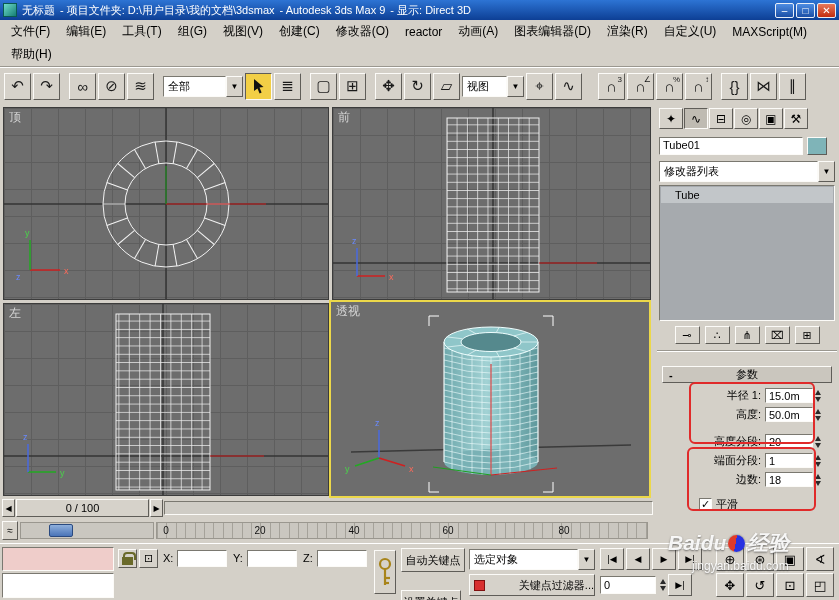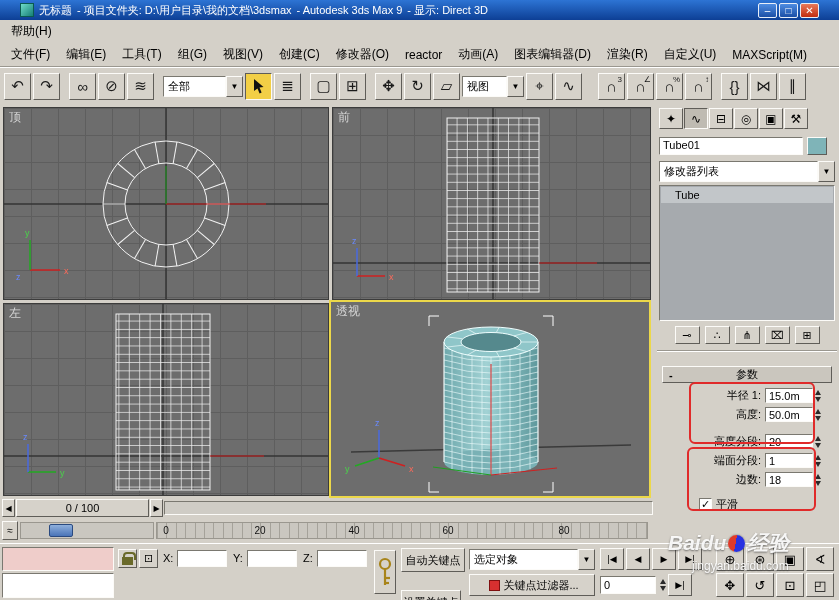--- a/index.html
+++ b/index.html
@@ -3,21 +3,21 @@
 <meta charset="utf-8">
 <style>
   *{margin:0;padding:0;box-sizing:border-box;}
   body{font-family:"Liberation Sans","DejaVu Sans",sans-serif;font-size:12px;color:#000;}
   #app{position:relative;width:839px;height:600px;background:#d4d0c8;overflow:hidden;}
   .abs{position:absolute;}
   .btn{display:flex;align-items:center;justify-content:center;cursor:default;user-select:none;}
   .raised{background:#d6d2ca;border:1px solid;border-color:#fcfbf8 #5f5d58 #5f5d58 #fcfbf8;}
   .sunken{background:#fff;border:1px solid;border-color:#7a7870 #fcfbf8 #fcfbf8 #7a7870;}
   
-  #titlebar{position:absolute;left:0;top:0;width:839px;height:20px;background:linear-gradient(180deg,#2d74d4,#0d3f95);display:flex;align-items:center;gap:5px;padding:0 20px;color:#fff;font-size:11px;white-space:nowrap;}
+  #titlebar{position:absolute;left:0;top:0;width:839px;height:20px;background:linear-gradient(180deg,#2d74d4,#0d3f95);display:flex;align-items:center;gap:5px;padding:0 3px;color:#fff;font-size:11px;white-space:nowrap;}
   .appicon{width:14px;height:14px;background:linear-gradient(135deg,#6fdcca,#157e74);border:1px solid #0a5a50;flex:0 0 auto;}
   .wbtns{margin-left:auto;display:flex;gap:2px;}
   .winbtn{width:19px;height:15px;font-size:10px;color:#fff;border:1px solid #e8eef8;border-radius:2px;background:linear-gradient(#4d8ce2,#1b4fa6);}
   .winbtn.close{background:linear-gradient(#e8795a,#c22d10);}
   
   #menubar{position:absolute;top:20px;left:0;width:839px;height:47px;background:#d4d0c8;border-bottom:1px solid #9a978f;}
   .menurow{display:flex;height:23px;align-items:center;padding-left:3px;}
   .mi{padding:2px 8px;white-space:nowrap;}
   
   #toolbar{position:absolute;top:67px;left:0;width:839px;height:37px;background:#d4d0c8;border-top:1px solid #fff;display:flex;align-items:center;gap:2px;padding:0 4px;}
@@ -77,37 +77,37 @@
     <span>- Autodesk 3ds Max 9</span>
     <span>- 显示: Direct 3D</span>
     <span class="wbtns">
       <span class="winbtn btn">–</span>
       <span class="winbtn btn">□</span>
       <span class="winbtn close btn">✕</span>
     </span>
   </div>
 
   <div id="menubar">
-    <div class="menurow">
-      <span class="mi">帮助(H)</span>
-    </div>
     <div class="menurow">
       <span class="mi">文件(F)</span>
       <span class="mi">编辑(E)</span>
       <span class="mi">工具(T)</span>
       <span class="mi">组(G)</span>
       <span class="mi">视图(V)</span>
       <span class="mi">创建(C)</span>
       <span class="mi">修改器(O)</span>
       <span class="mi">reactor</span>
       <span class="mi">动画(A)</span>
       <span class="mi">图表编辑器(D)</span>
       <span class="mi">渲染(R)</span>
       <span class="mi">自定义(U)</span>
       <span class="mi">MAXScript(M)</span>
+    </div>
+    <div class="menurow">
+      <span class="mi">帮助(H)</span>
     </div>
   </div>
 
   <div id="toolbar">
     <span class="tbtn btn raised">
         <span>↶</span>
       </span>
     <span class="tbtn btn raised">
         <span>↷</span>
       </span>
@@ -510,21 +510,21 @@
         <line x1="7" y1="22" x2="12" y2="22" stroke="#a8841a" stroke-width="2.2"></line>
         <line x1="7" y1="27" x2="11" y2="27" stroke="#a8841a" stroke-width="2.2"></line>
       </svg>
     </span>
     <span class="btn raised abs" style="left:401px;top:4px;width:64px;height:24px;font-size:11px;">自动关键点</span>
     <span class="btn raised abs" style="left:401px;top:46px;width:60px;height:24px;font-size:11px;">设置关键点</span>
     <span class="dd abs" style="left:469px;top:5px;width:126px;">
       <span class="val">选定对象</span>
       <span class="da">▼</span>
     </span>
-    <span class="btn raised abs" style="left:469px;top:30px;width:126px;height:22px;font-size:11px;justify-content:center;padding-left:4px;">
+    <span class="btn raised abs" style="left:469px;top:30px;width:126px;height:22px;font-size:11px;justify-content:space-between;padding-left:4px;">
       <span class="kficon"></span>
       <span>关键点过滤器...</span>
     </span>
     <div class="abs" style="left:600px;top:4px;display:flex;gap:2px;">
       <span class="btn raised" style="width:24px;height:22px;font-size:9px;">|◀</span>
       <span class="btn raised" style="width:24px;height:22px;font-size:9px;">◀</span>
       <span class="btn raised" style="width:24px;height:22px;font-size:9px;">▶</span>
       <span class="btn raised" style="width:24px;height:22px;font-size:9px;">▶|</span>
     </div>
     <div class="abs" style="left:600px;top:30px;display:flex;gap:2px;align-items:center;">

